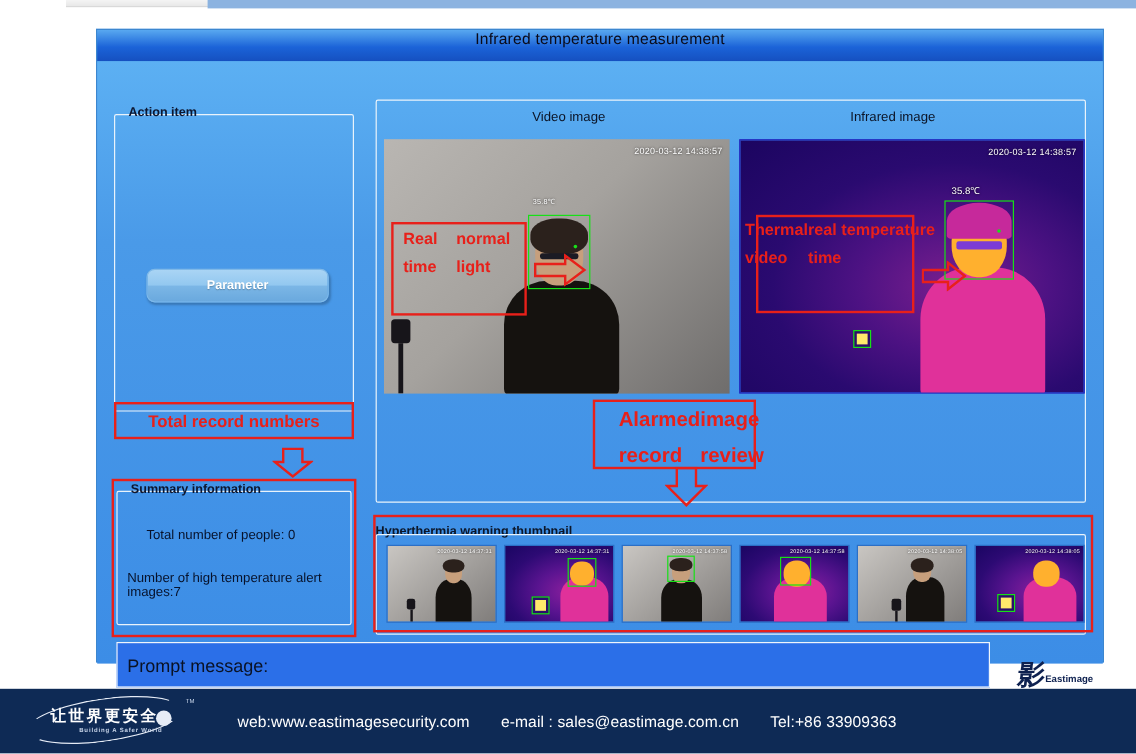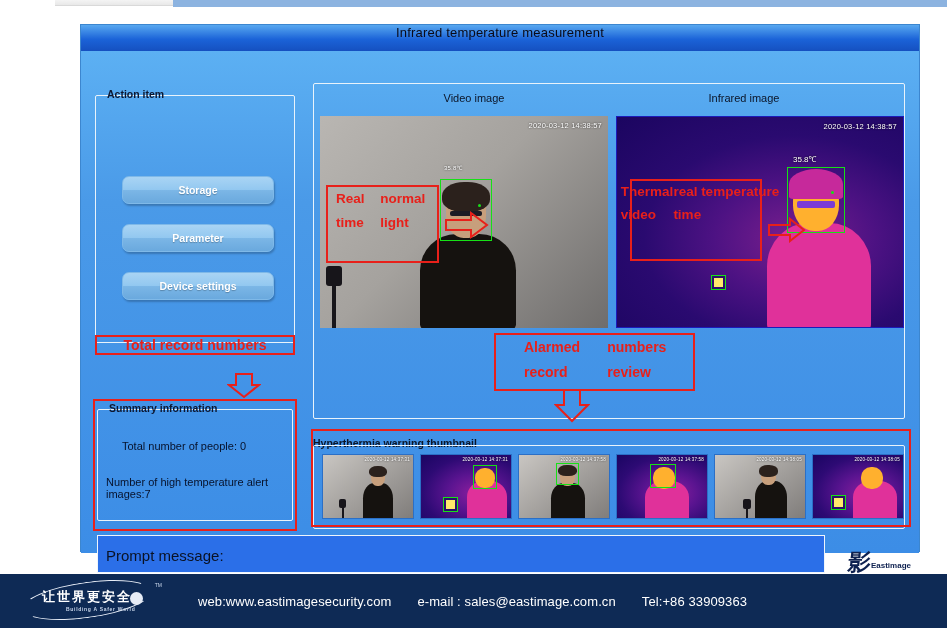--- a/index.html
+++ b/index.html
@@ -70,37 +70,37 @@
   #sum-0 { top:30px; left:24px; }
   #sum-1 { top:66px; left:8px; }
 
   
   .annot {
     position:absolute; border:2px solid #e8201a; background:transparent;
     color:#e8201a; font-weight:bold; display:flex; flex-direction:row;
     justify-content:center;
   }
   #annot-total {
-    left:14px; top:284px; width:200px; height:20px;
+    left:14px; top:284px; width:200px; height:31px;
     align-items:center; font-size:14px;
   }
   #annot-summary-box {
     left:12px; top:348px; width:204px; height:132px;
   }
   #annot-realtime {
     left:245px; top:134px; width:113px; height:78px;
     padding-left:8px; font-size:13.5px; line-height:1.75;
   }
   #annot-thermal {
     left:549px; top:128px; width:132px; height:82px;
     padding-left:8px; font-size:13.5px; line-height:1.7;
   }
   #annot-alarmed {
-    left:413px; top:282px; width:201px; height:58px;
-    padding-left:28px; font-size:14px; line-height:1.75;
+    left:413px; top:282px; width:136px; height:58px;
+    padding-left:28px; font-size:17px; line-height:1.75;
   }
   #annot-thumbs {
     left:230px; top:378px; width:600px; height:98px;
   }
 
   
   .arrow-svg { position:absolute; }
   #arrow-down-total { left:146px; top:322px; }
   #arrow-right-1 { left:364px; top:160px; }
   #arrow-right-2 { left:687px; top:166px; }
@@ -216,23 +216,21 @@
   <div class="app-window">
 
     <div class="titlebar">
       <span>Infrared temperature measurement</span>
     </div>
 
     <div class="win-body">
 
       <div class="groupbox" id="action-group">
         <span class="gb-title">Action item</span>
-        <div class="btn" id="btn-1">Storage</div>
         <div class="btn" id="btn-2">Parameter</div>
-        <div class="btn" id="btn-3">Device settings</div>
       </div>
 
       <div class="annot" id="annot-total">
         <span>Total record numbers</span>
       </div>
       <svg class="arrow-svg" id="arrow-down-total" width="34" height="26" viewBox="0 0 34 26">
         <path d="M9 1 H25 V12 H32 L17 24 L2 12 H9 Z" fill="none" stroke="#e8201a" stroke-width="2"></path>
       </svg>
 
       <div class="annot" id="annot-summary-box"></div>
@@ -290,21 +288,21 @@
         <span>Thermal video</span>
         <span>real time</span>
         <span>temperature</span>
       </div>
       <svg class="arrow-svg" id="arrow-right-2" width="38" height="26" viewBox="0 0 38 26">
         <path d="M1 8 H22 V2 L36 13 L22 24 V18 H1 Z" fill="none" stroke="#e8201a" stroke-width="2"></path>
       </svg>
 
       <div class="annot" id="annot-alarmed">
         <span>Alarmed record</span>
-        <span>numbers review</span>
+        <span>image review</span>
       </div>
       <svg class="arrow-svg" id="arrow-down-alarmed" width="36" height="34" viewBox="0 0 36 34">
         <path d="M10 1 H26 V16 H34 L18 32 L2 16 H10 Z" fill="none" stroke="#e8201a" stroke-width="2"></path>
       </svg>
 
       <span class="thumbs-label">Hyperthermia warning thumbnail</span>
       <div class="groupbox" id="thumbs-group">
 
         <div class="thumb thumb-gray" style="left:8px;">
           <span class="ts">2020-03-12 14:37:31</span>

